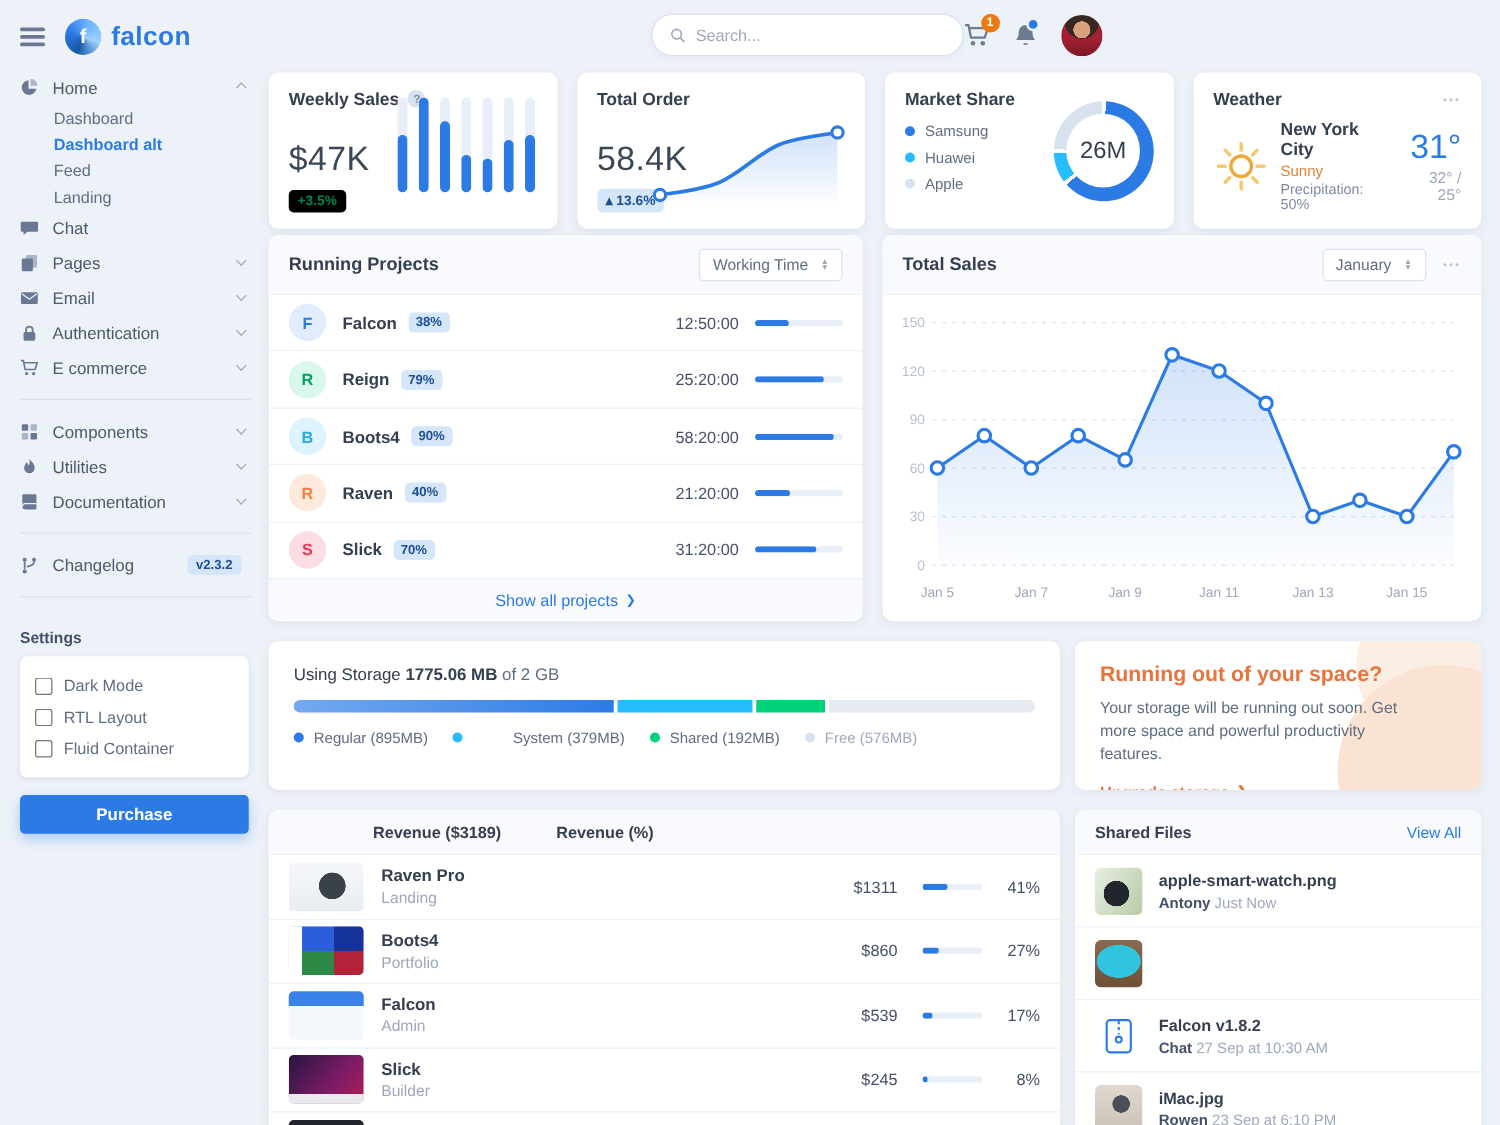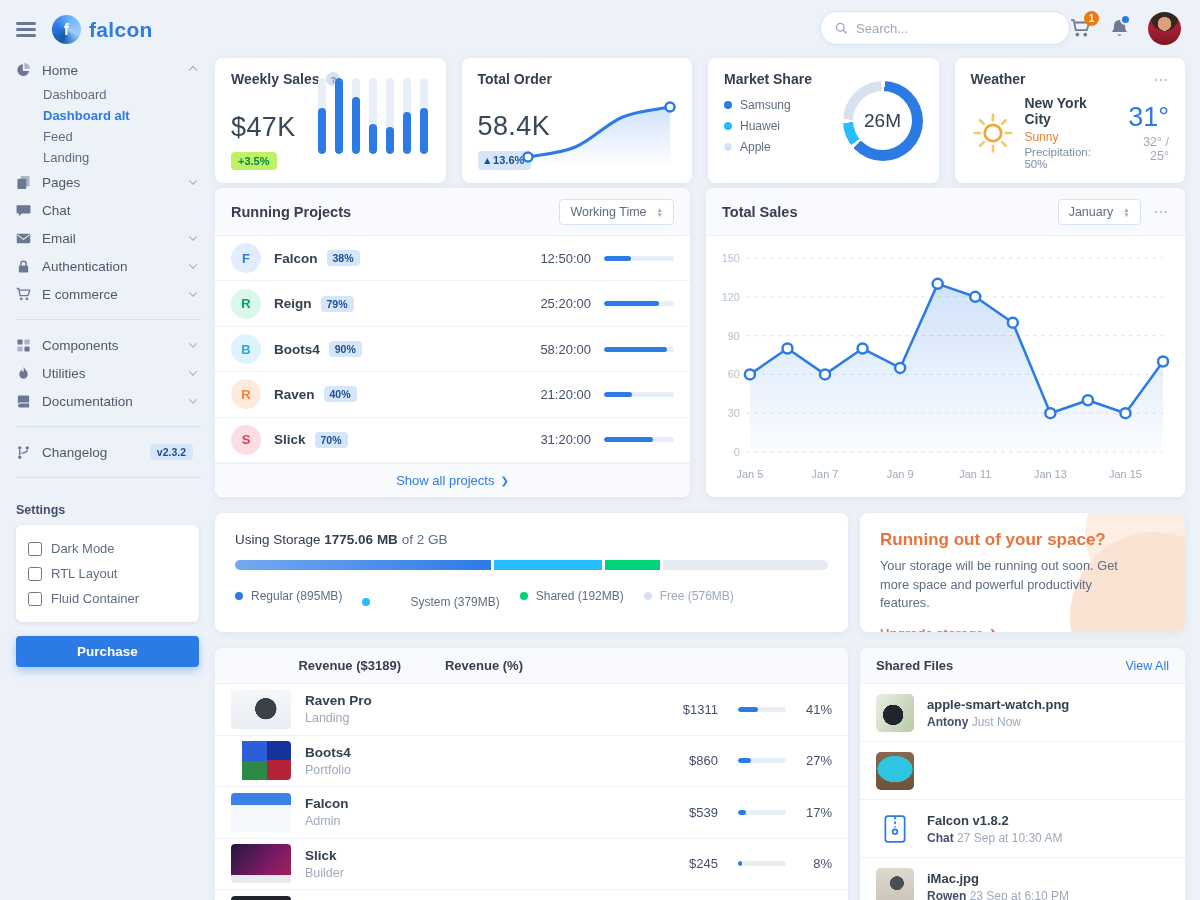--- a/index.html
+++ b/index.html
@@ -28,21 +28,21 @@
   .chev.up{transform:rotate(-135deg)}
   .nav-divider{height:1px;background:#d8e2ef;margin:11px 0}
   .nav-badge{background:#d5e5fa;color:#1c4f93;font-size:10.5px;font-weight:700;padding:2px 7px;border-radius:4px;margin-right:8px}
   .settings-label{font-size:12.5px;font-weight:700;color:#44506a;padding:14px 16px 8px}
   .settings-card{margin:0 16px;background:#fff;border-radius:6px;box-shadow:0 1px 4px rgba(44,60,90,.12);padding:11px 12px}
   .toggle-row{display:flex;align-items:center;gap:9px;font-size:13px;color:#5e6e82;padding:5px 0;cursor:pointer}
   input[type=checkbox]{width:14px;height:14px;accent-color:#2c7be5;cursor:pointer}
   .purchase-btn{margin:14px 16px 0;display:block;width:calc(100% - 32px);background:#2c7be5;border:none;color:#fff;font-family:inherit;font-size:13.5px;font-weight:600;padding:8px 0;border-radius:4px;box-shadow:0 4px 10px rgba(44,123,229,.35);cursor:pointer}
   
   .main{position:absolute;left:215px;top:0;width:970px}
-  .topbar{height:56px;display:flex;align-items:center;justify-content:flex-end;padding:0 4px 0 6px}
+  .topbar{height:56px;display:flex;align-items:center;justify-content:center;padding:0 4px 0 6px}
   .search-pill{display:flex;align-items:center;gap:8px;background:#fff;border:1px solid #d8e2ef;border-radius:18px;height:34px;width:250px;padding:0 14px;box-shadow:0 2px 6px rgba(60,80,120,.05);color:#9da9bb}
   .search-pill svg{width:13px;height:13px;flex:none}
   .search-pill input{border:none;outline:none;font-family:inherit;font-size:13px;color:#344050;width:100%;background:transparent}
   ::placeholder{color:#9da9bb}
   .topbar-right{display:flex;align-items:center;gap:18px}
   .icon-btn{position:relative;color:#6e7b91;cursor:pointer;display:inline-flex}
   .icon-btn svg{width:21px;height:21px}
   .cart-badge{position:absolute;top:-7px;right:-8px;background:#ed7a11;color:#fff;width:15px;height:15px;border-radius:50%;font-size:10px;font-weight:700;display:flex;align-items:center;justify-content:center}
   .bell-dot{position:absolute;top:-4px;right:-1px;width:11px;height:11px;border-radius:50%;background:#2c7be5;border:2px solid #edf2f9}
   .avatar{width:33px;height:33px;border-radius:50%;cursor:pointer;
@@ -50,21 +50,21 @@
                radial-gradient(circle at 50% 16%,#37281f 0 42%,rgba(0,0,0,0) 43%),
                linear-gradient(#a31f33 55%,#7c1726);}
   
   .card{background:#fff;border-radius:8px;box-shadow:0 2px 8px rgba(60,75,100,.08);position:relative}
   .grid1{display:grid;grid-template-columns:repeat(4,1fr);gap:16px;height:114px;margin-top:2px}
   .kpi{padding:13px 16px;display:flex;flex-direction:column}
   .kpi-title{font-size:14px;font-weight:600;color:#344050;display:flex;align-items:center;gap:7px}
   .help-ic{width:14px;height:14px;border-radius:50%;background:#d8e2ef;color:#7d8ca3;font-size:9.5px;font-weight:700;display:flex;align-items:center;justify-content:center;cursor:pointer}
   .kpi-value{font-size:27px;color:#3a4757;font-weight:500;letter-spacing:.4px}
   .kpi-badge-row{margin-top:8px}
-  .badge-soft-green{background:#bef264;color:#00864e;font-size:11px;font-weight:700;padding:3px 7px;border-radius:4px;display:inline-block}
+  .badge-soft-green{background:#000000;color:#00864e;font-size:11px;font-weight:700;padding:3px 7px;border-radius:4px;display:inline-block}
   .badge-soft-blue{background:#d5e5fa;color:#1c4f93;font-size:11px;font-weight:700;padding:3px 7px;border-radius:4px;display:inline-block}
   .spacer{flex:1}
   .bars{position:absolute;right:18px;top:20px;display:flex;align-items:flex-end;gap:9px;height:76px}
   .bar-track{width:8px;height:76px;background:#e9eff8;border-radius:4px;position:relative;overflow:hidden}
   .bar-fill{position:absolute;bottom:0;left:0;right:0;background:#2c7be5;border-radius:4px}
   .order-curve{position:absolute;right:8px;bottom:8px}
   .legend-item{display:flex;align-items:center;gap:8px;font-size:12px;color:#5e6e82;margin-top:7px}
   .legend-dot{width:8px;height:8px;border-radius:50%;flex:none}
   .donut{position:absolute;right:16px;top:50%;transform:translateY(-50%);width:80px;height:80px;border-radius:50%;display:flex;align-items:center;justify-content:center}
   .donut-hole{width:59px;height:59px;border-radius:50%;background:#fff;display:flex;align-items:center;justify-content:center;font-size:19px;color:#344050;font-weight:500}
@@ -183,34 +183,34 @@
       </div>
       <div class="nav-item child">
         <span class="nav-label">Feed</span>
       </div>
       <div class="nav-item child">
         <span class="nav-label">Landing</span>
       </div>
       <div class="nav-item">
         <span class="nav-ic">
           <svg viewBox="0 0 16 16">
+            <path d="M1.5 2.5h13a.9.9 0 0 1 .9.9v6.8a.9.9 0 0 1-.9.9H6.3L3 13.8V11H1.5a.9.9 0 0 1-.9-.9V3.4a.9.9 0 0 1 .9-.9z" fill="currentColor"></path>
+          </svg>
+        </span>
+        <span class="nav-label">Chat</span>
+      </div>
+      <div class="nav-item">
+        <span class="nav-ic">
+          <svg viewBox="0 0 16 16">
             <rect x="1.5" y="4" width="9.5" height="11" rx="1.2" fill="currentColor"></rect>
             <rect x="5" y="1" width="9.5" height="11" rx="1.2" fill="currentColor" opacity=".5"></rect>
           </svg>
         </span>
         <span class="nav-label">Pages</span>
         <span class="chev down"></span>
-      </div>
-      <div class="nav-item">
-        <span class="nav-ic">
-          <svg viewBox="0 0 16 16">
-            <path d="M1.5 2.5h13a.9.9 0 0 1 .9.9v6.8a.9.9 0 0 1-.9.9H6.3L3 13.8V11H1.5a.9.9 0 0 1-.9-.9V3.4a.9.9 0 0 1 .9-.9z" fill="currentColor"></path>
-          </svg>
-        </span>
-        <span class="nav-label">Chat</span>
       </div>
       <div class="nav-item">
         <span class="nav-ic">
           <svg viewBox="0 0 16 16">
             <rect x=".8" y="3" width="14.4" height="10" rx="1.3" fill="currentColor"></rect>
             <path d="M1.6 4.2 8 9l6.4-4.8" stroke="#edf2f9" stroke-width="1.1" fill="none"></path>
           </svg>
         </span>
         <span class="nav-label">Email</span>
         <span class="chev down"></span>
@@ -570,21 +570,21 @@
           <div class="storage-seg" style="width: 43.7012%; background: linear-gradient(90deg, rgb(116, 169, 240), rgb(44, 123, 229));"></div>
           <div class="storage-seg" style="width: 18.5059%; background: rgb(39, 188, 253);"></div>
           <div class="storage-seg" style="width: 9.375%; background: rgb(0, 210, 122);"></div>
           <div class="storage-seg" style="width: 28.125%; background: rgb(230, 234, 241);"></div>
         </div>
       <div class="storage-legend">
           <div class="legend-item" style="margin-top: 0px;">
             <span class="legend-dot" style="background: rgb(44, 123, 229);"></span>
             <span>Regular (895MB)</span>
           </div>
-          <div class="legend-item" style="margin-top: 12px; gap: 40px;">
+          <div class="legend-item" style="margin-top: 0px; gap: 40px;">
             <span class="legend-dot" style="background: rgb(39, 188, 253);"></span>
             <span>System (379MB)</span>
           </div>
           <div class="legend-item" style="margin-top: 0px;">
             <span class="legend-dot" style="background: rgb(0, 210, 122);"></span>
             <span>Shared (192MB)</span>
           </div>
           <div class="legend-item muted" style="margin-top: 0px;">
             <span class="legend-dot" style="background: rgb(216, 226, 239);"></span>
             <span>Free (576MB)</span>

